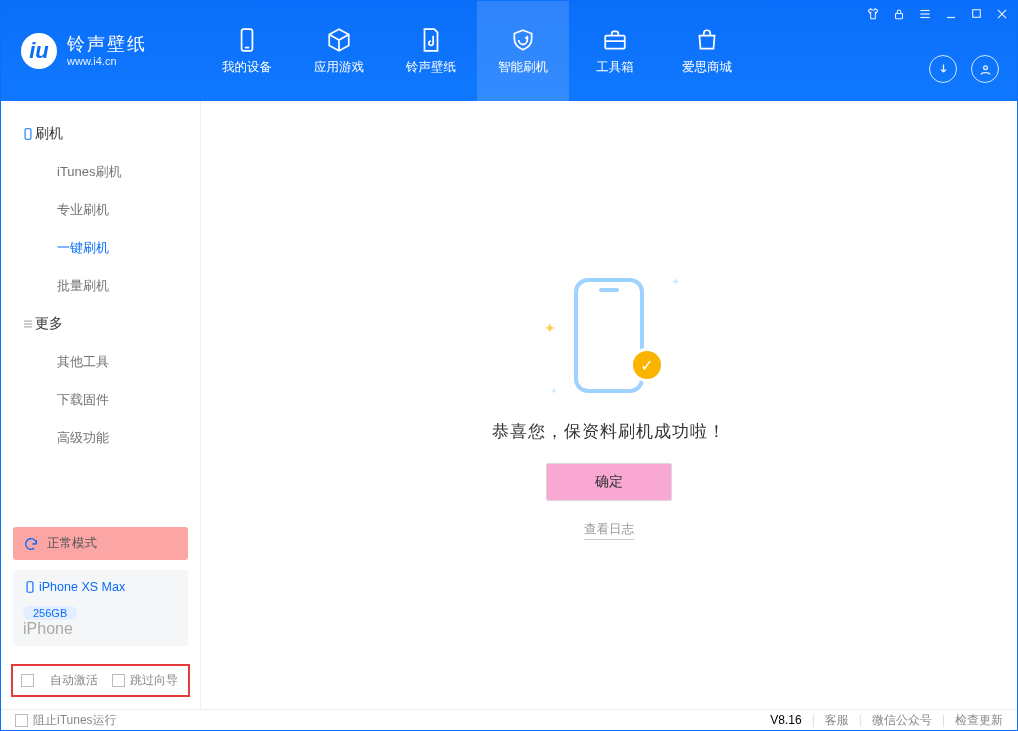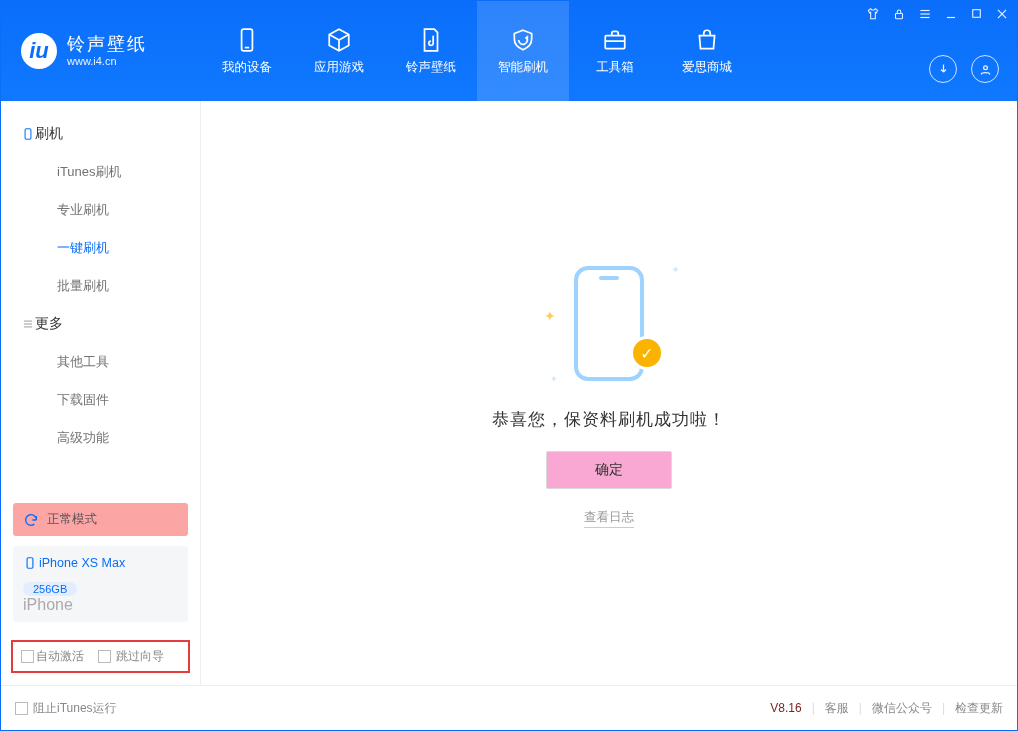--- a/index.html
+++ b/index.html
@@ -34,26 +34,26 @@
 .chk { width: 13px; height: 13px; border: 1px solid #bbb; background: #fff; display: inline-block; }
 .main { flex: 1; position: relative; display: flex; flex-direction: column; align-items: center; justify-content: center; gap: 20px; }
 .success-illust { position: relative; width: 130px; height: 130px; }
 .phone-shape { position: absolute; left: 30px; top: 8px; width: 70px; height: 115px; border: 4px solid #9fd3ff; border-radius: 14px; background: #fff; }
 .phone-shape::before { content: ""; position: absolute; top: 6px; left: 50%; transform: translateX(-50%); width: 20px; height: 4px; border-radius: 2px; background: #9fd3ff; }
 .badge { position: absolute; right: 10px; bottom: 18px; width: 34px; height: 34px; border-radius: 50%; background: #fab400; border: 3px solid #fff; display: flex; align-items: center; justify-content: center; color: #fff; font-size: 16px; }
 .spark { position: absolute; color: #ffcf55; font-size: 14px; }
 .msg { font-size: 17px; color: #333; letter-spacing: 1px; }
 .ok-btn { padding: 9px 48px; border: 1px solid #d9d9d9; background: #f9a8d4; font-size: 14px; color: #333; cursor: pointer; border-radius: 2px; }
 .log-link { font-size: 12.5px; color: #999; cursor: pointer; border-bottom: 1px solid #ccc; padding-bottom: 1px; }
-.statusbar { height: 45px; border-top: 1px solid #eee; display: flex; align-items: center; padding: 0 14px; font-size: 12px; color: #888; }
+.statusbar { height: 21px; border-top: 1px solid #eee; display: flex; align-items: center; padding: 0 14px; font-size: 12px; color: #888; }
 .statusbar .left { display: flex; align-items: center; gap: 6px; }
 .statusbar .right { margin-left: auto; display: flex; align-items: center; gap: 10px; }
 .statusbar .sep { color: #ddd; }
 .statusbar a { color: #888; cursor: pointer; }
-.ver { color: #7f1d1d; text-align: right; }
+.ver { color: #000000; text-align: right; }
 .sg-icon { width: 14px; height: 14px; }
 </style>
 </head>
 <body>
 
 <div class="window">
 
   <div class="titlebar">
     <div class="logo-area">
       <div class="logo-icon">iu</div>
@@ -196,21 +196,21 @@
           <svg width="14" height="14" viewBox="0 0 24 24" fill="none" stroke="#0a6efa" stroke-width="2">
               <rect x="7" y="3" width="10" height="18" rx="2"></rect>
             </svg>
           <span>iPhone XS Max</span>
         </div>
         <span class="cap">256GB</span>
         <div class="dtype">iPhone</div>
       </div>
 
       <div class="opt-row">
-        <label style="display:flex;align-items:center;gap:2px;">
+        <label style="display:flex;align-items:center;gap:16px;">
           <span class="chk"></span>
           <span>自动激活</span>
         </label>
         <label style="display:flex;align-items:center;gap:5px;">
           <span class="chk"></span>
           <span>跳过向导</span>
         </label>
       </div>
     </div>
 

